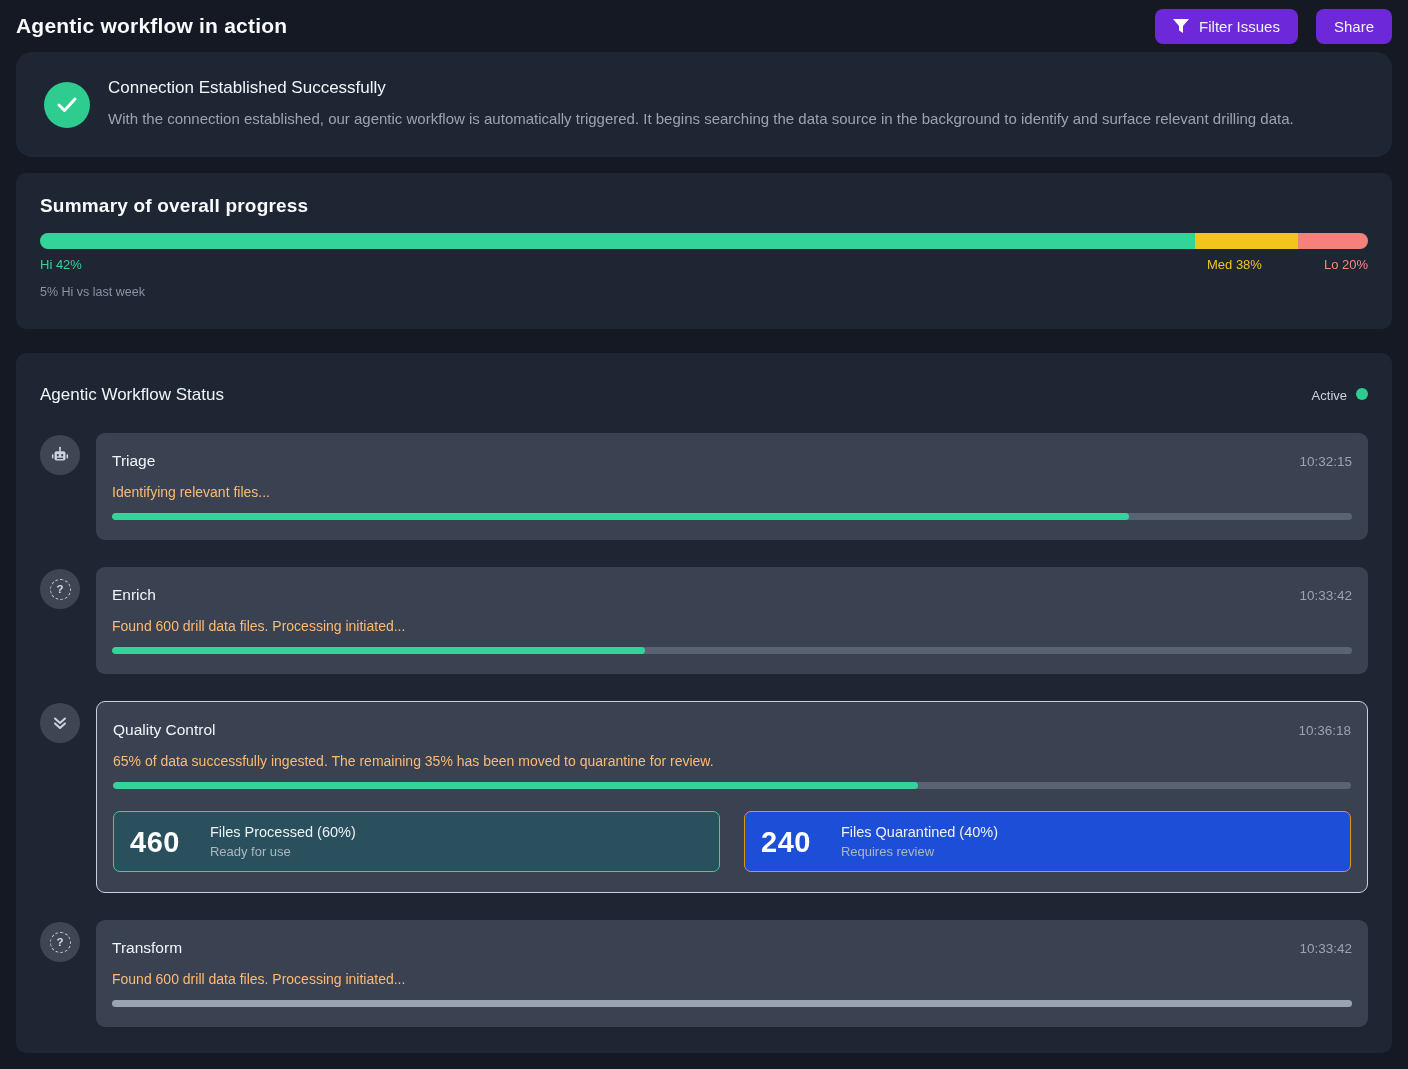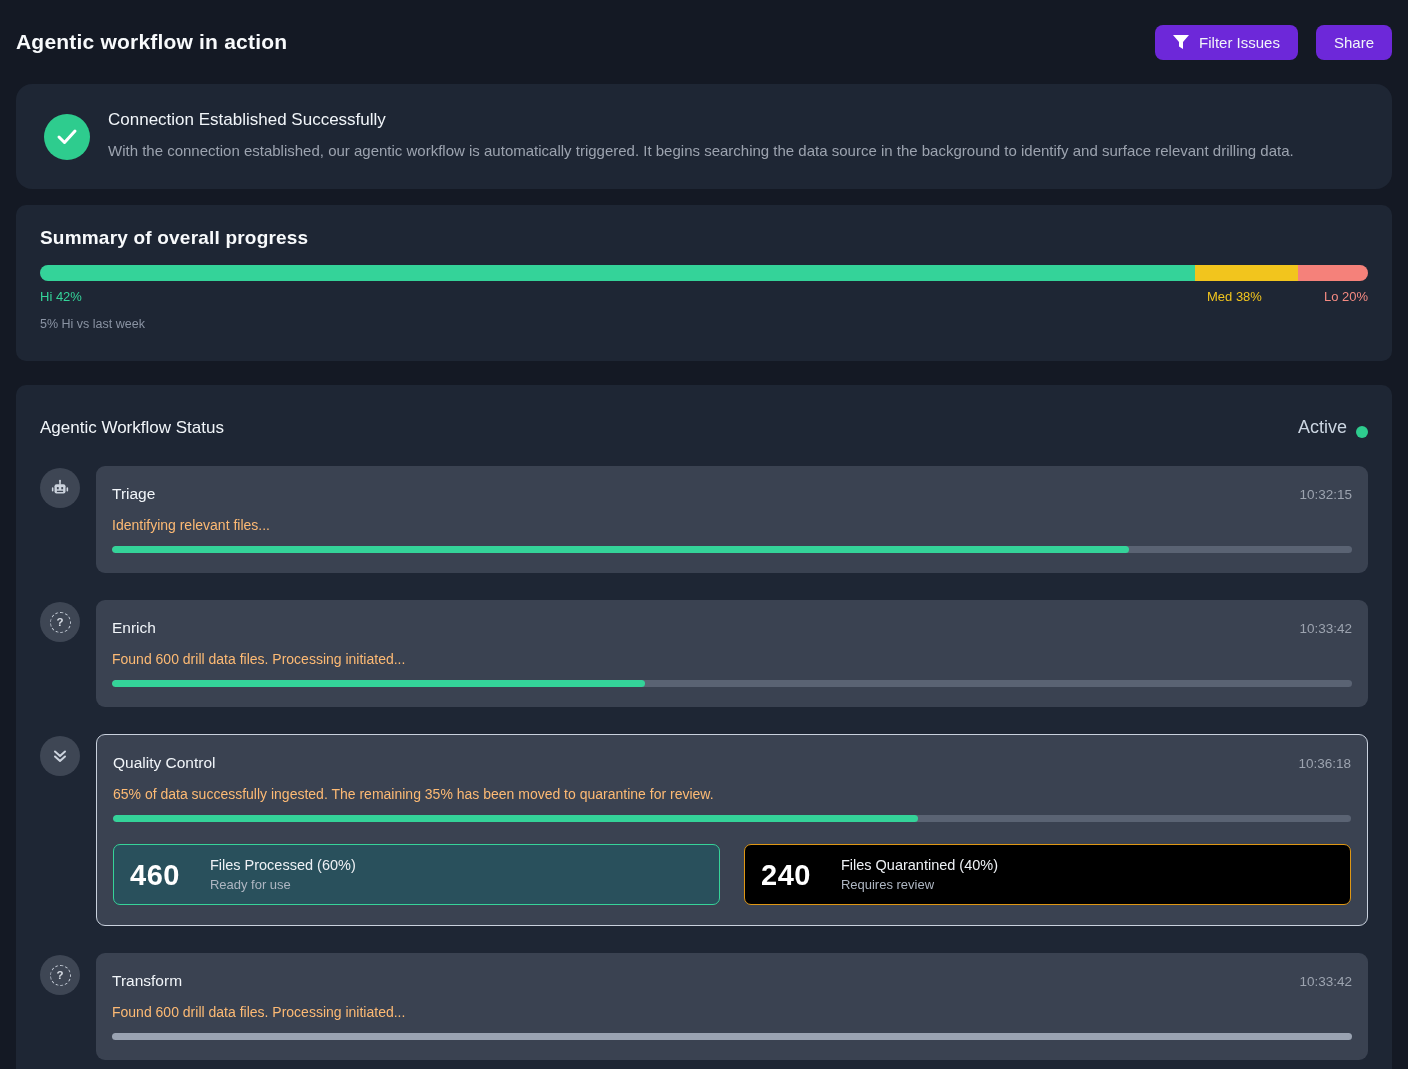--- a/index.html
+++ b/index.html
@@ -6,21 +6,21 @@
   html, body { width: 1408px; height: 1069px; }
   body {
     background: #141924;
     font-family: "Liberation Sans", "DejaVu Sans", sans-serif;
     color: #e5e7eb;
     overflow: hidden;
   }
   .page { padding: 0 16px; }
 
   
-  .topbar { display: flex; align-items: center; justify-content: space-between; height: 84px; }
+  .topbar { display: flex; align-items: center; justify-content: space-between; height: 52px; }
   .page-title { font-size: 21px; font-weight: 700; color: #f8fafc; letter-spacing: .2px; }
   .topbar-actions { display: flex; gap: 18px; }
   .btn {
     background: #6d28d9; border: none; border-radius: 8px; color: #f1f5f9;
     font-size: 15px; font-family: inherit; padding: 9px 18px; display: flex;
     align-items: center; gap: 10px; cursor: pointer;
   }
   .funnel { width: 16px; height: 14px; display: inline-block; }
 
   
@@ -43,21 +43,21 @@
   .bar-labels { display: flex; font-size: 13px; margin-top: 8px; }
   .lbl-hi { color: #34d399; }
   .lbl-med { color: #f2c51d; margin-left: auto; margin-right: 62px; }
   .lbl-lo { color: #f58a82; }
   .summary-note { font-size: 12.5px; color: #8a93a3; margin-top: 13px; }
 
   
   .workflow { padding: 24px 24px 22px 24px; margin-bottom: 10px; margin-top: 24px; }
   .wf-head { display: flex; align-items: center; justify-content: space-between; margin: 8px 0 28px 0; }
   .wf-title { font-size: 17px; color: #f1f5f9; font-weight: 400; }
-  .wf-status { display: flex; align-items: flex-end; gap: 9px; font-size: 18px; color: #cbd5e1; }
+  .wf-status { display: flex; align-items: flex-start; gap: 9px; font-size: 13px; color: #cbd5e1; }
   .status-dot { width: 12px; height: 12px; border-radius: 50%; background: #2ecc8e; }
 
   .step-row { display: flex; align-items: flex-start; margin-bottom: 27px; }
   .step-row:last-child { margin-bottom: 4px; }
   .step-icon {
     width: 40px; height: 40px; min-width: 40px; border-radius: 50%;
     background: #3e4654; display: flex; align-items: center; justify-content: center;
     margin-right: 16px; margin-top: 2px; color: #ccd3dd;
   }
   .q-ring {
@@ -76,21 +76,21 @@
   .track { height: 7px; border-radius: 4px; background: #5a6373; margin-top: 13px; overflow: hidden; }
   .fill { height: 100%; border-radius: 4px; background: #34d399; }
   .pending .track { background: #9aa3b2; }
 
   
   .stats { display: flex; gap: 24px; margin-top: 22px; }
   .stat-box {
     flex: 1; display: flex; align-items: flex-end; border-radius: 7px; padding: 12px 16px; min-height: 56px;
   }
   .stat-box.success { background: #29505c; border: 1px solid #36d399; }
-  .stat-box.warning { background: #000000; border: 1px solid #df9714; }
+  .stat-box.warning { background: #1d4ed8; border: 1px solid #df9714; }
   .stat-value { font-size: 29px; font-weight: 700; color: #ffffff; margin-right: 30px; letter-spacing: .5px; }
   .stat-label { font-size: 14.5px; color: #eef1f5; margin-bottom: 4px; }
   .stat-sublabel { font-size: 13px; color: #aeb6c2; }
 </style>
 </head>
 <body>
 
 <div class="page">
 
   <div class="topbar">

